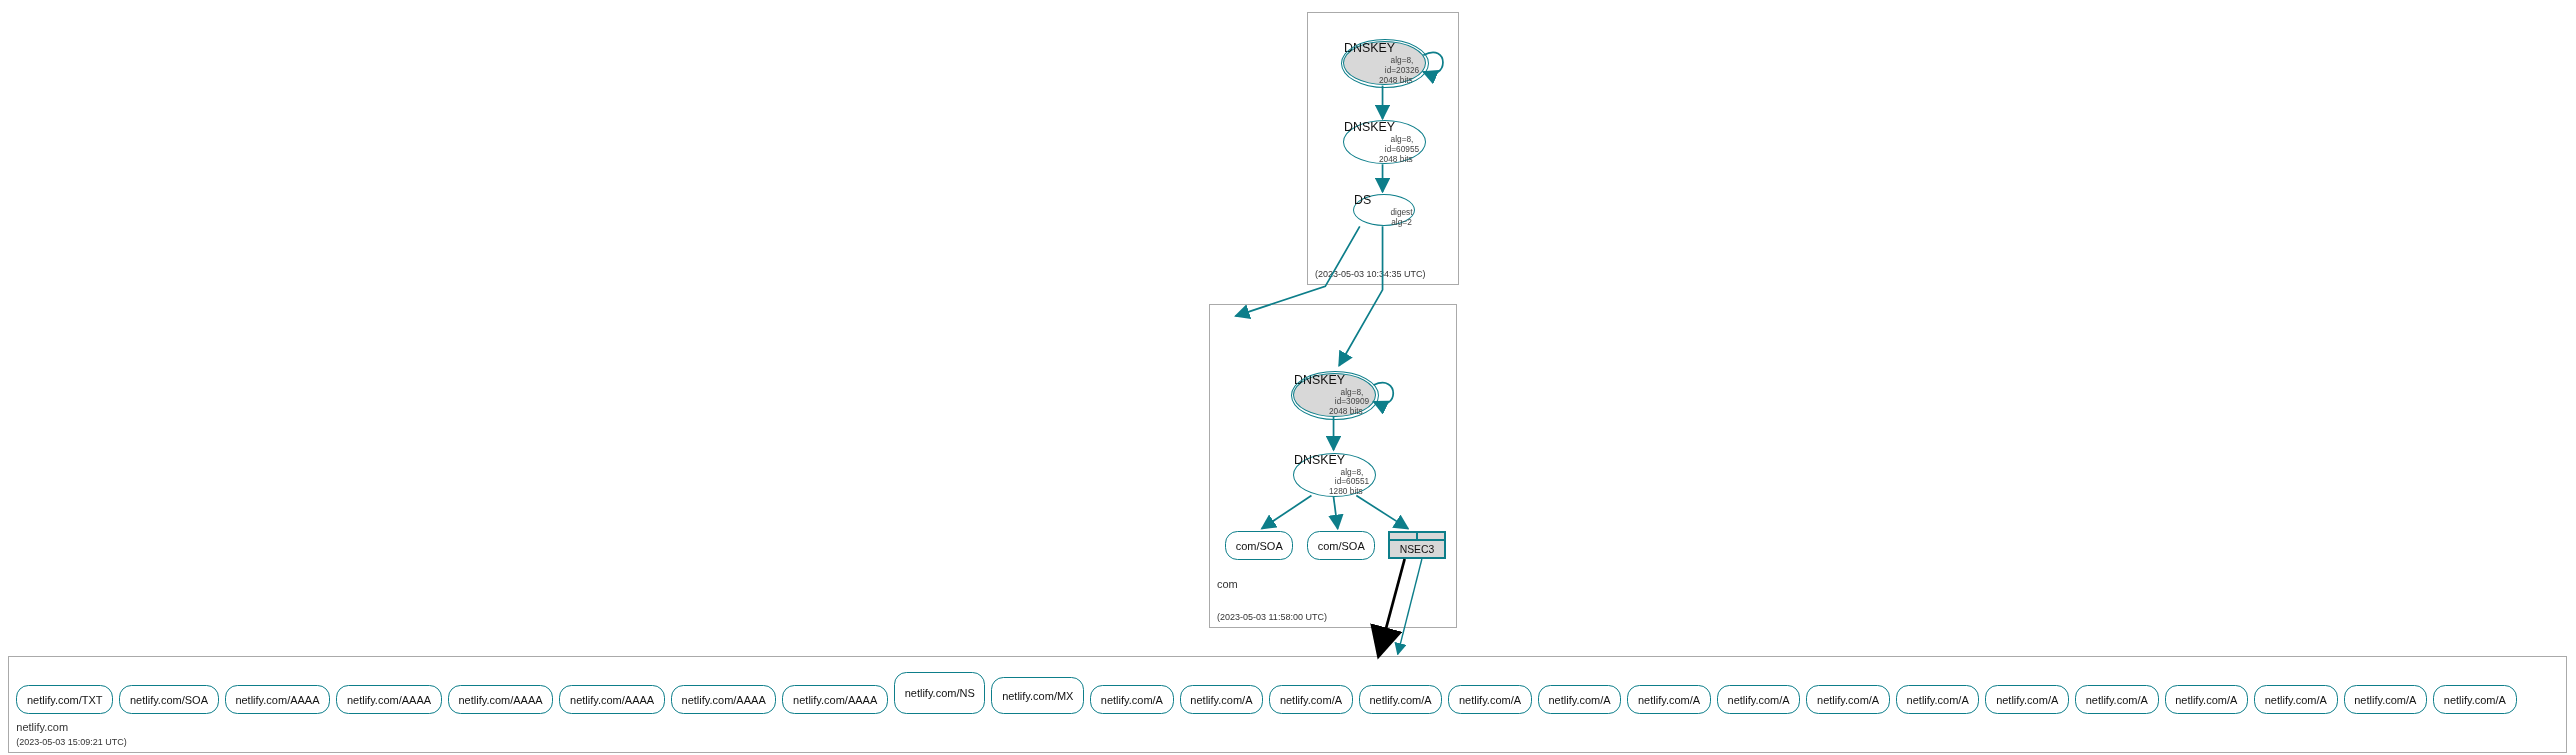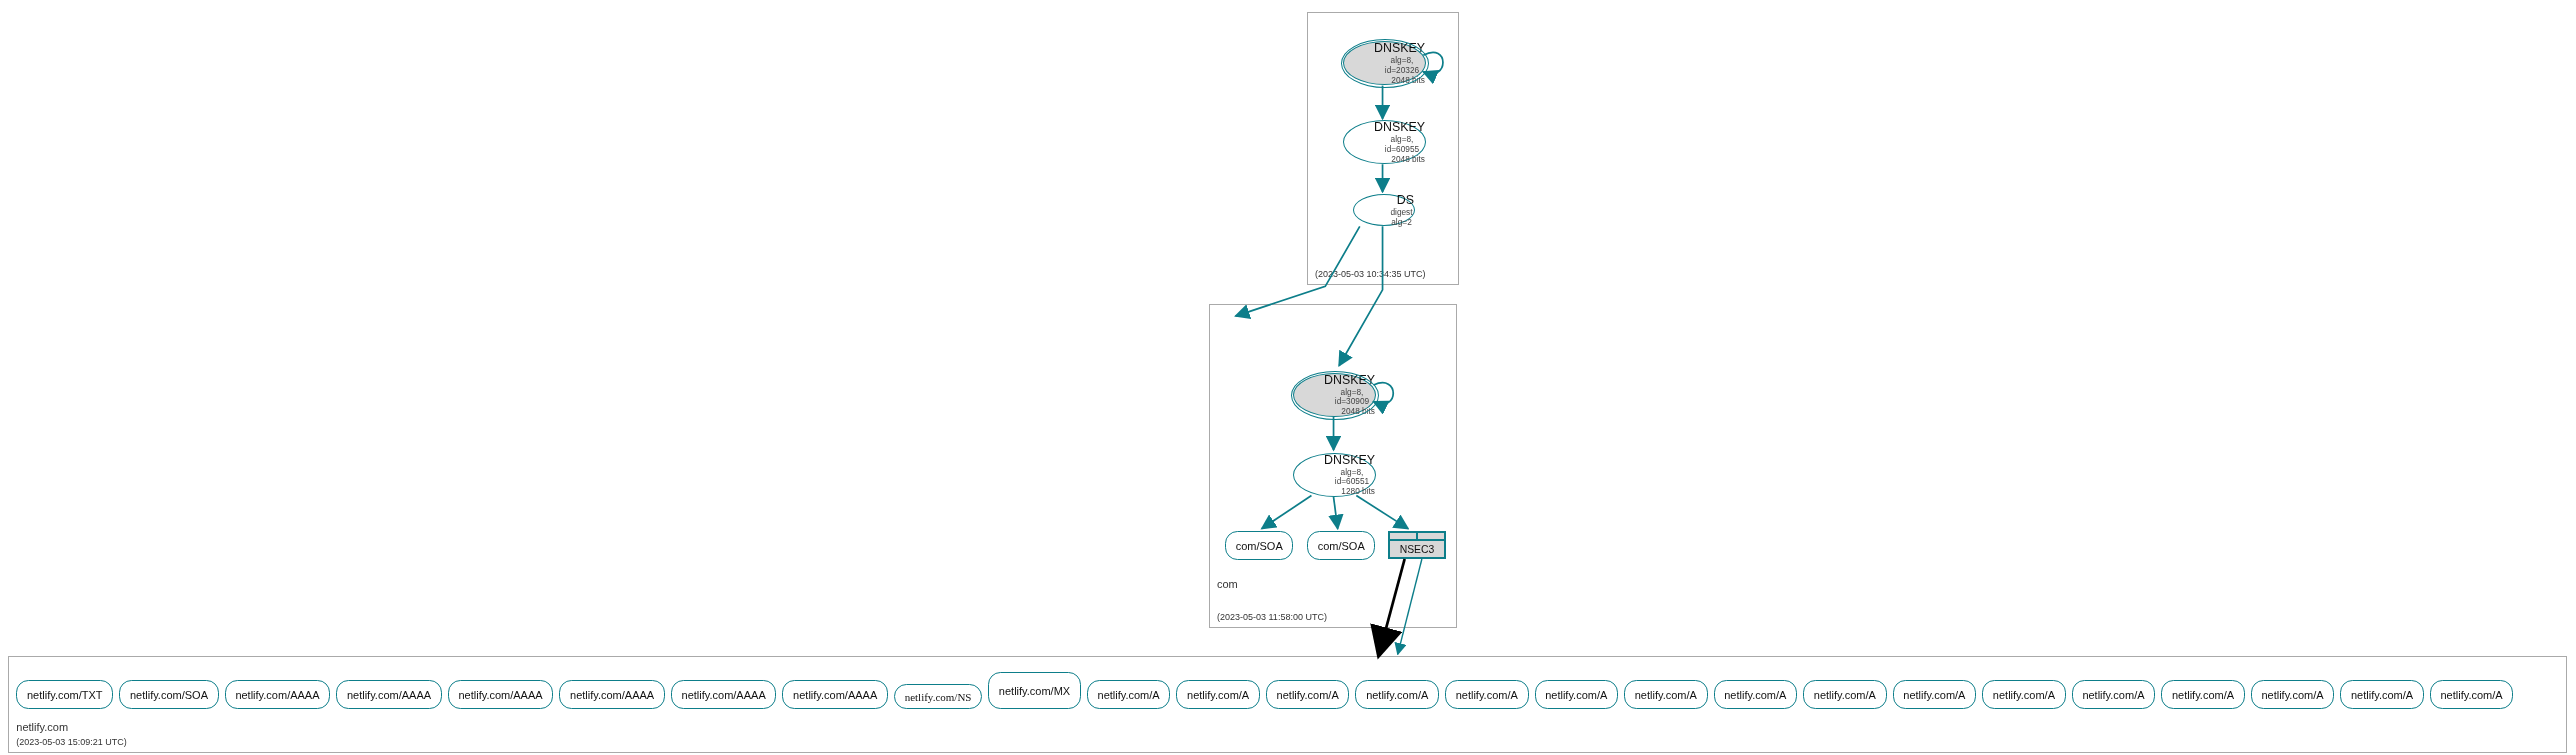--- a/index.html
+++ b/index.html
@@ -1,20 +1,20 @@
 <!DOCTYPE html>
 <html style="font-size:11px"><head>
 <meta charset="utf-8">
 <style>
   * { box-sizing: border-box; margin: 0; padding: 0; }
   body { font-family: Arial, sans-serif; background: #fff; width: 2576px; height: 755px; position: relative; font-size: 8.3px; }
   .zone { position: absolute; border: 0.7px solid #aaa; background: #fff; }
   .zone-label { position: absolute; bottom: 5.5px; left: 7px; font-size: 11px; color: #333; }
   .zone-time { position: absolute; left: 7px; font-size: 9px; color: #333; }
-  .node { position: absolute; border: 1.7px solid #0d7e8a; border-radius: 50%; background: #fff; display: flex; flex-direction: column; align-items: flex-end; justify-content: center; text-align: center; line-height: 1.2; }
+  .node { position: absolute; border: 1.7px solid #0d7e8a; border-radius: 50%; background: #fff; display: flex; flex-direction: column; align-items: flex-start; justify-content: center; text-align: center; line-height: 1.2; }
   .node.ksk { background: #d8d8d8; }
   .node.ksk::before { content: ''; position: absolute; inset: -3.5px; border: 1.7px solid #0d7e8a; border-radius: 50%; }
   .node .title { font-size: 12.4px; color: #111; }
   .node .sub { font-size: 8.3px; color: #444; padding-left: 35px; }
   .rr-node { position: absolute; border: 1.7px solid #0d7e8a; border-radius: 12.4px; background: #fff; display: flex; align-items: center; justify-content: center; font-size: 11px; color: #111; padding: 0 9.7px; height: 29px; white-space: nowrap; }
   .nsec3 { position: absolute; border: 1.4px solid #0d7e8a; background: #d8d8d8; width: 58px; height: 28px; display: grid; grid-template-columns: 1fr 1fr; grid-template-rows: 8.3px 1fr; }
   .nsec3 .cell { border: 0.7px solid #0d7e8a; }
   .nsec3 .lbl { grid-column: 1 / span 2; display: flex; align-items: center; justify-content: center; font-size: 10.4px; color: #111; border: 0.7px solid #0d7e8a; }
   svg.edges { position: absolute; top: 0; left: 0; pointer-events: none; }
 </style>
@@ -64,21 +64,21 @@
 <div class="zone" style="left:8.3px; top:656px; width:2559px; height:97px;">
   <div id="records-row" style="position:absolute; left:7px; top:15px; right:7px; display:flex; gap:6px; flex-wrap:nowrap;align-items:flex-end;">
       <div class="rr-node" style="position: relative; flex: 0 0 auto; height: 29px;">netlify.com/TXT</div>
       <div class="rr-node" style="position: relative; flex: 0 0 auto; height: 29px;">netlify.com/SOA</div>
       <div class="rr-node" style="position: relative; flex: 0 0 auto; height: 29px;">netlify.com/AAAA</div>
       <div class="rr-node" style="position: relative; flex: 0 0 auto; height: 29px;">netlify.com/AAAA</div>
       <div class="rr-node" style="position: relative; flex: 0 0 auto; height: 29px;">netlify.com/AAAA</div>
       <div class="rr-node" style="position: relative; flex: 0 0 auto; height: 29px;">netlify.com/AAAA</div>
       <div class="rr-node" style="position: relative; flex: 0 0 auto; height: 29px;">netlify.com/AAAA</div>
       <div class="rr-node" style="position: relative; flex: 0 0 auto; height: 29px;">netlify.com/AAAA</div>
-      <div class="rr-node" style="position: relative; flex: 0 0 auto; height: 25px; font-family: Liberation Serif, serif;">netlify.com/NS</div>
+      <div class="rr-node" style="position: relative; flex: 0 0 auto; height: 42px;">netlify.com/NS</div>
       <div class="rr-node" style="position: relative; flex: 0 0 auto; height: 37px;">netlify.com/MX</div>
       <div class="rr-node" style="position: relative; flex: 0 0 auto; height: 29px;">netlify.com/A</div>
       <div class="rr-node" style="position: relative; flex: 0 0 auto; height: 29px;">netlify.com/A</div>
       <div class="rr-node" style="position: relative; flex: 0 0 auto; height: 29px;">netlify.com/A</div>
       <div class="rr-node" style="position: relative; flex: 0 0 auto; height: 29px;">netlify.com/A</div>
       <div class="rr-node" style="position: relative; flex: 0 0 auto; height: 29px;">netlify.com/A</div>
       <div class="rr-node" style="position: relative; flex: 0 0 auto; height: 29px;">netlify.com/A</div>
       <div class="rr-node" style="position: relative; flex: 0 0 auto; height: 29px;">netlify.com/A</div>
       <div class="rr-node" style="position: relative; flex: 0 0 auto; height: 29px;">netlify.com/A</div>
       <div class="rr-node" style="position: relative; flex: 0 0 auto; height: 29px;">netlify.com/A</div>

